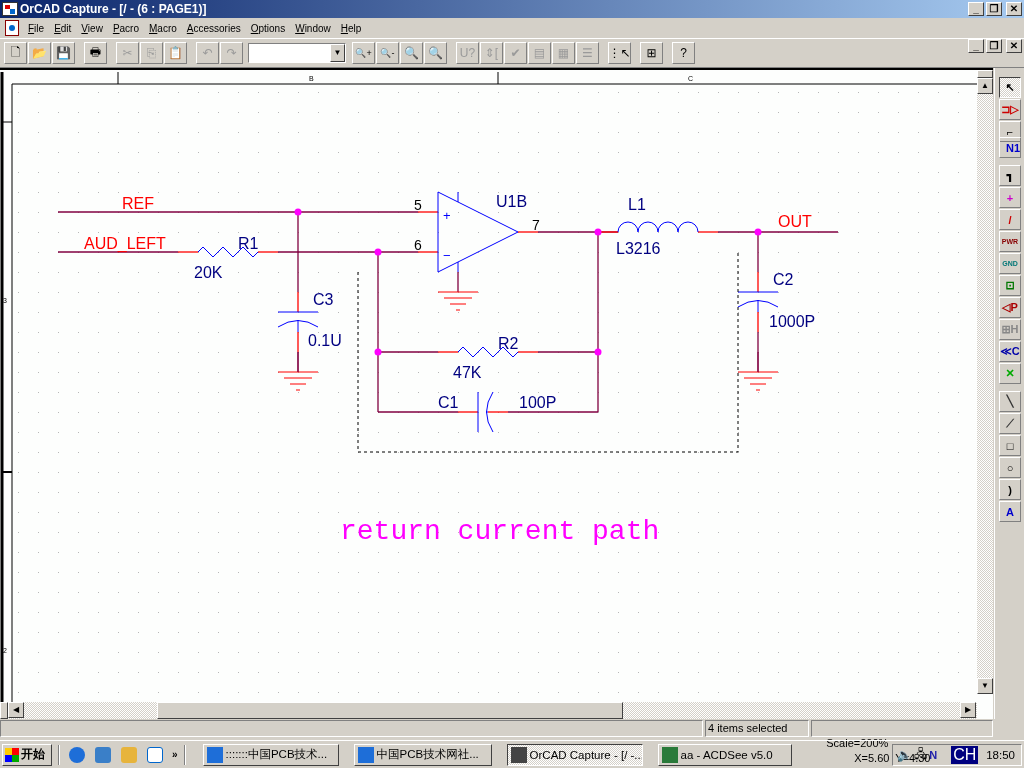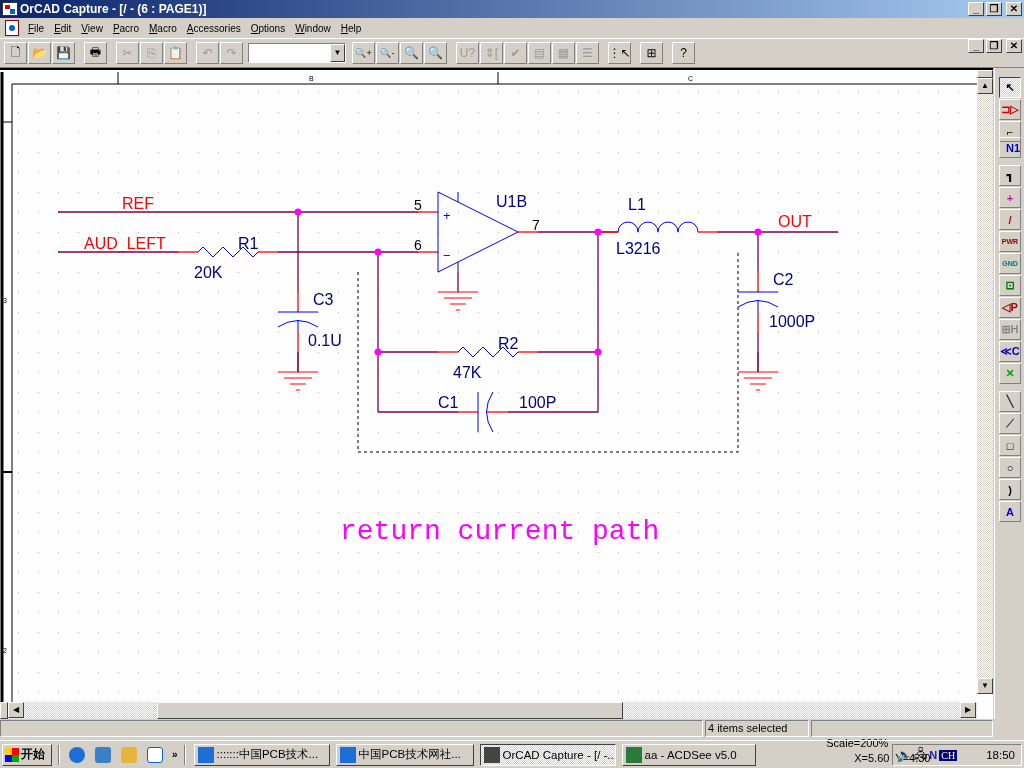--- a/index.html
+++ b/index.html
@@ -31,25 +31,25 @@
   .thumb { position: absolute; background: #d4d0c8; border: 1px solid; border-color: #fff #404040 #404040 #fff; }
   .palette { position: absolute; left: 994px; top: 68px; width: 30px; height: 651px; background: #d4d0c8; border-left: 1px solid #fff; }
   .pbtn { position: absolute; left: 4px; width: 22px; height: 21px; border: 1px solid; border-color: #fff #808080 #808080 #fff; font-size: 9px; font-weight: bold; display: flex; align-items: center; justify-content: center; }
   .pbtn.pressed { border-color: #404040 #fff #fff #404040; background: repeating-conic-gradient(#d4d0c8 0 25%, #fff 0 50%) 0 0/2px 2px; }
   .statusbar { position: absolute; left: 0; top: 720px; width: 1024px; height: 18px; display: flex; }
   .spanel { height: 17px; border: 1px solid; border-color: #808080 #fff #fff #808080; margin-right: 2px; padding-left: 2px; font-size: 11px; line-height: 15px; white-space: pre; }
   .taskbar { position: absolute; left: 0; top: 740px; width: 1024px; height: 28px; border-top: 1px solid #fff; display: flex; align-items: center; }
   .start { height: 22px; width: 50px; margin-left: 2px; border: 1px solid; border-color: #fff #404040 #404040 #fff; display: flex; align-items: center; font-weight: bold; font-size: 12px; padding-left: 2px; }
   .start .flag { width: 14px; height: 14px; background: conic-gradient(#f00 0 25%, #0a0 0 50%, #00f 0 75%, #fc0 0); margin-right: 2px; }
   .qi { width: 16px; height: 16px; margin: 0 5px; border-radius: 3px; }
-  .task { height: 22px; border: 1px solid; border-color: #fff #404040 #404040 #fff; margin-left: 6px; display: flex; align-items: center; padding-left: 3px; font-size: 11.5px; white-space: nowrap; overflow: hidden; }
+  .task { height: 22px; border: 1px solid; border-color: #fff #404040 #404040 #fff; margin-left: 15px; display: flex; align-items: center; padding-left: 3px; font-size: 11.5px; white-space: nowrap; overflow: hidden; }
   .task.active { border-color: #404040 #fff #fff #404040; background: repeating-conic-gradient(#d4d0c8 0 25%, #fff 0 50%) 0 0/2px 2px; }
   .task .ti { width: 16px; height: 16px; margin-right: 3px; flex: none; }
   .tray { position: absolute; right: 2px; top: 3px; width: 130px; height: 22px; border: 1px solid; border-color: #808080 #fff #fff #808080; display: flex; align-items: center; padding-left: 4px; }
-  .ch { background: #00007f; color: #fff; font-size: 10px; padding: 0 2px; margin-left: 2px; font-family: Liberation Serif, serif; }
+  .ch { background: #00007f; color: #fff; font-size: 16px; padding: 0 2px; margin-left: 14px; }
   .clock { position: absolute; right: 6px; font-size: 11.5px; }
   svg text { font-family: "Liberation Sans", sans-serif; }
 </style>
 </head>
 <body>
 
 <div class="titlebar">
   <span class="appicon"></span>
   <span>OrCAD Capture - [/ - (6 : PAGE1)]</span>
   <div class="wbtns">

